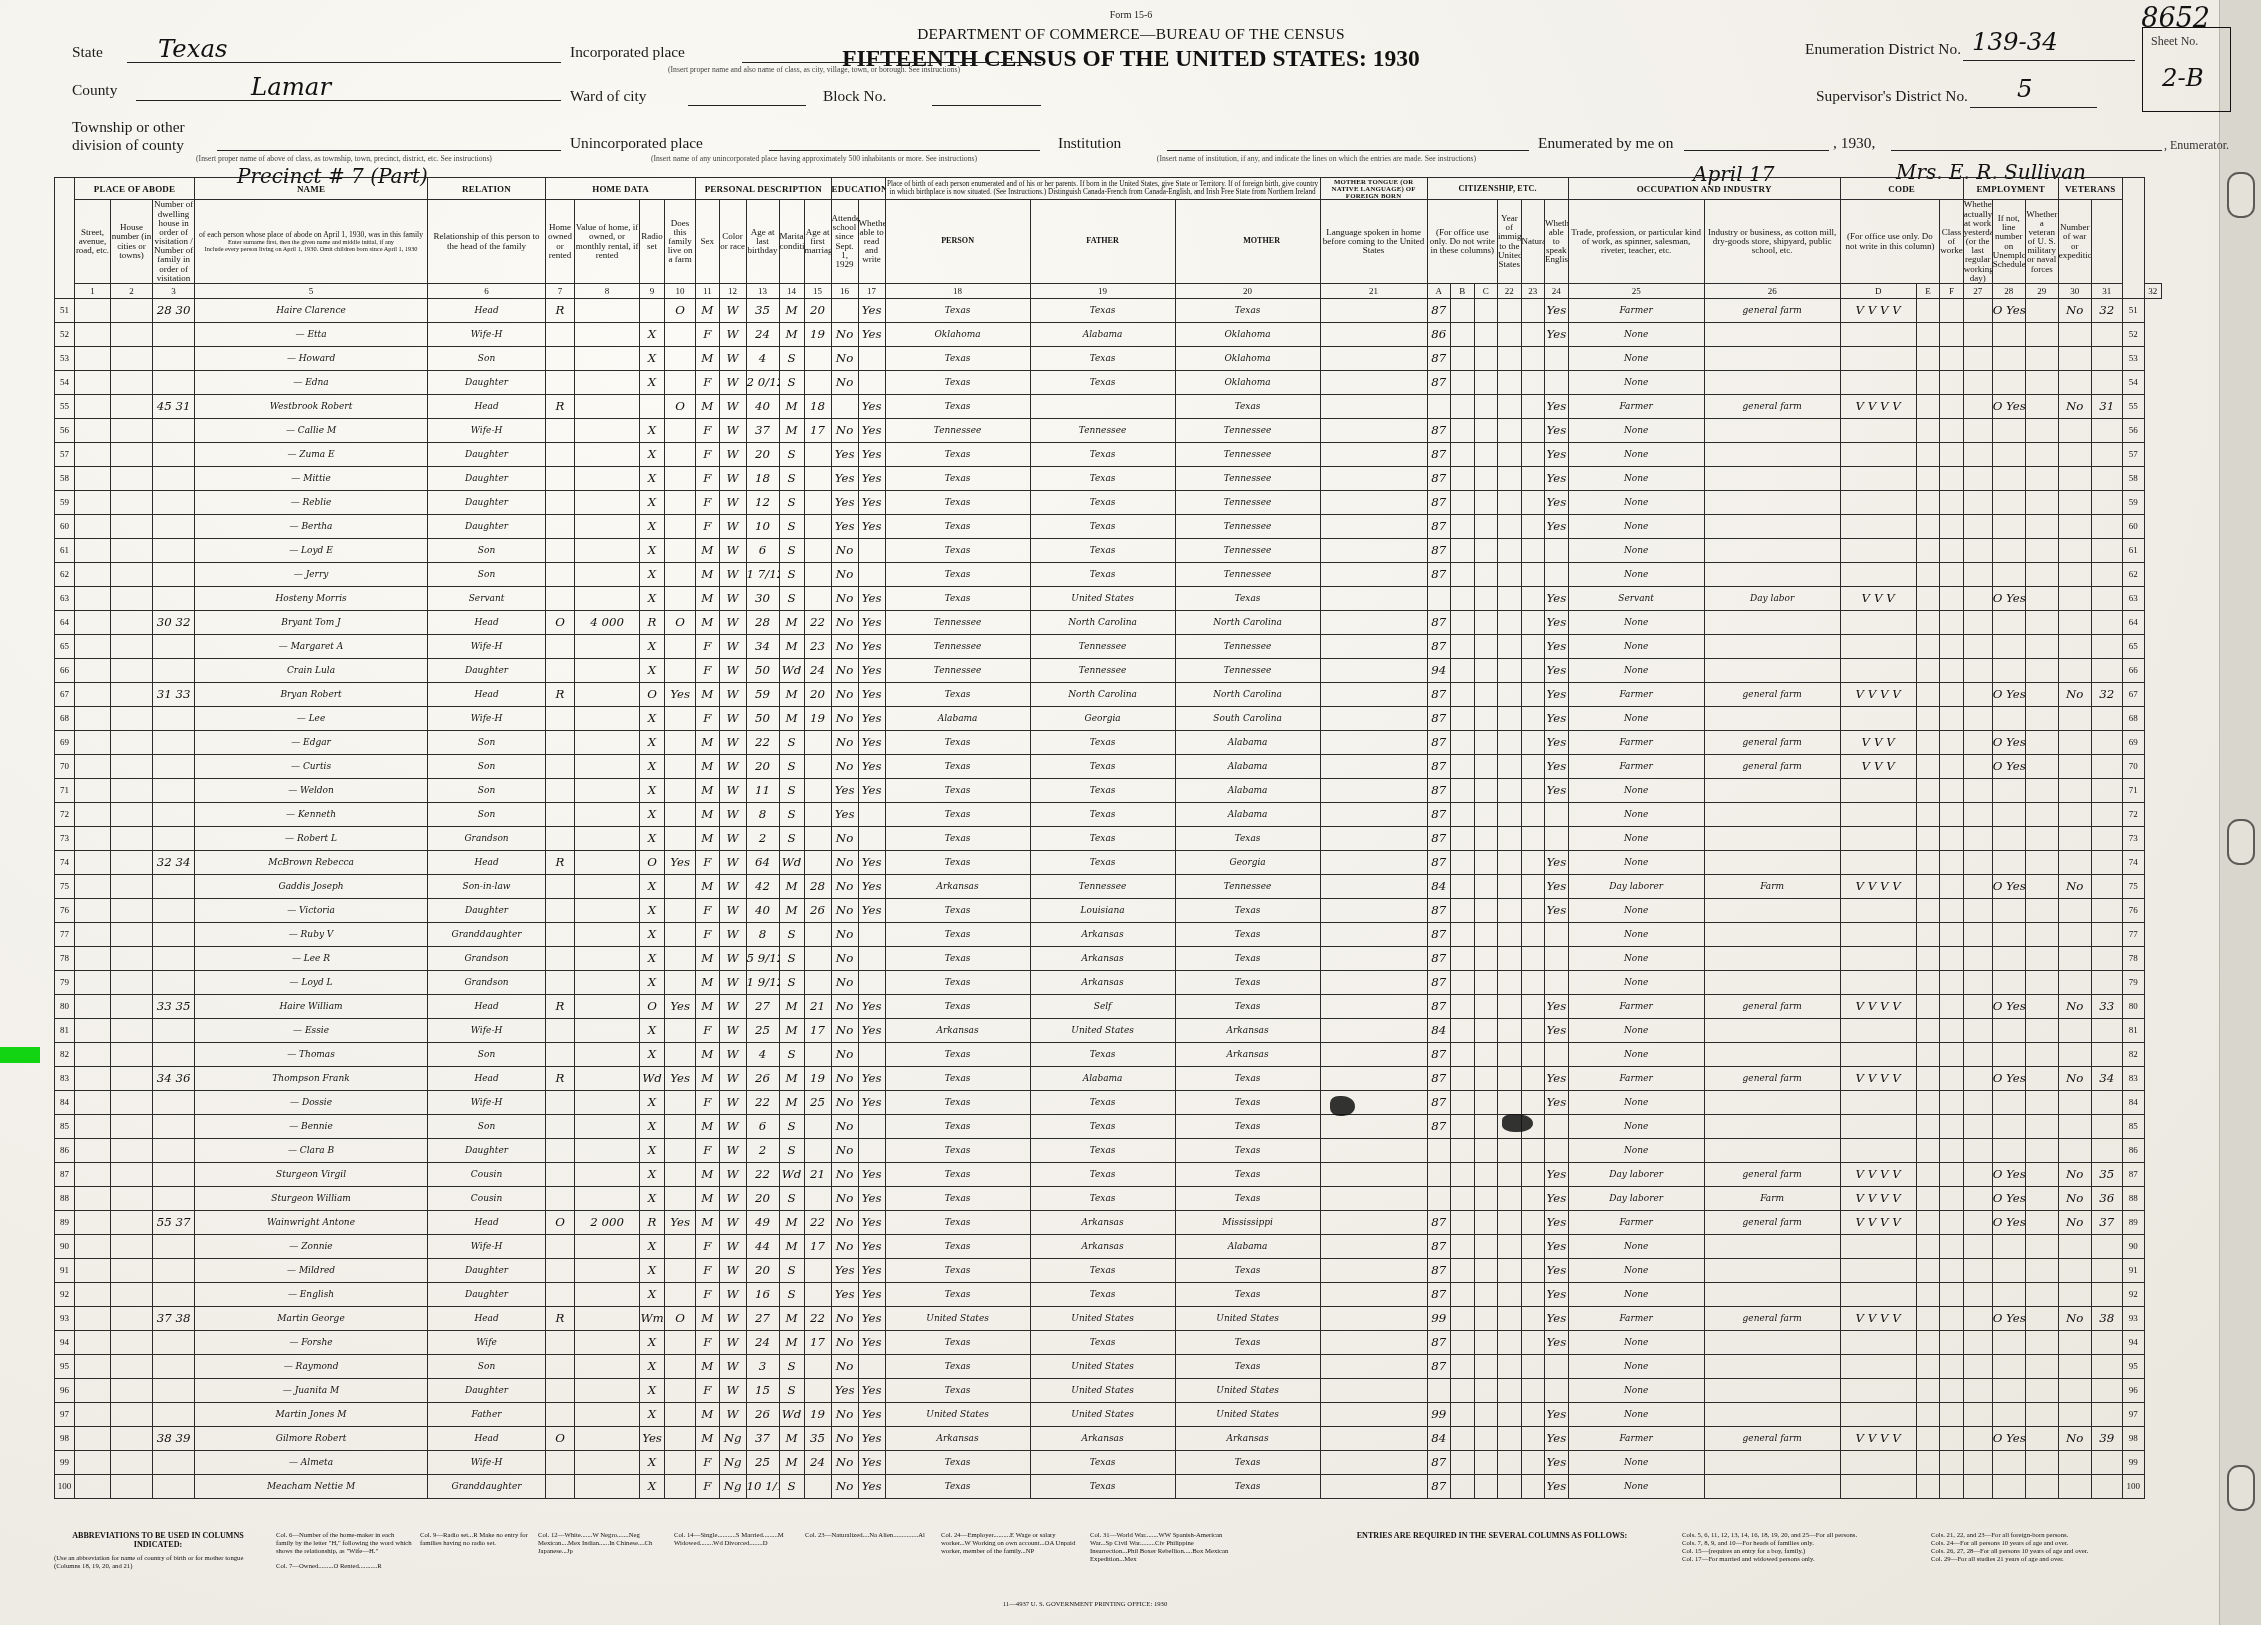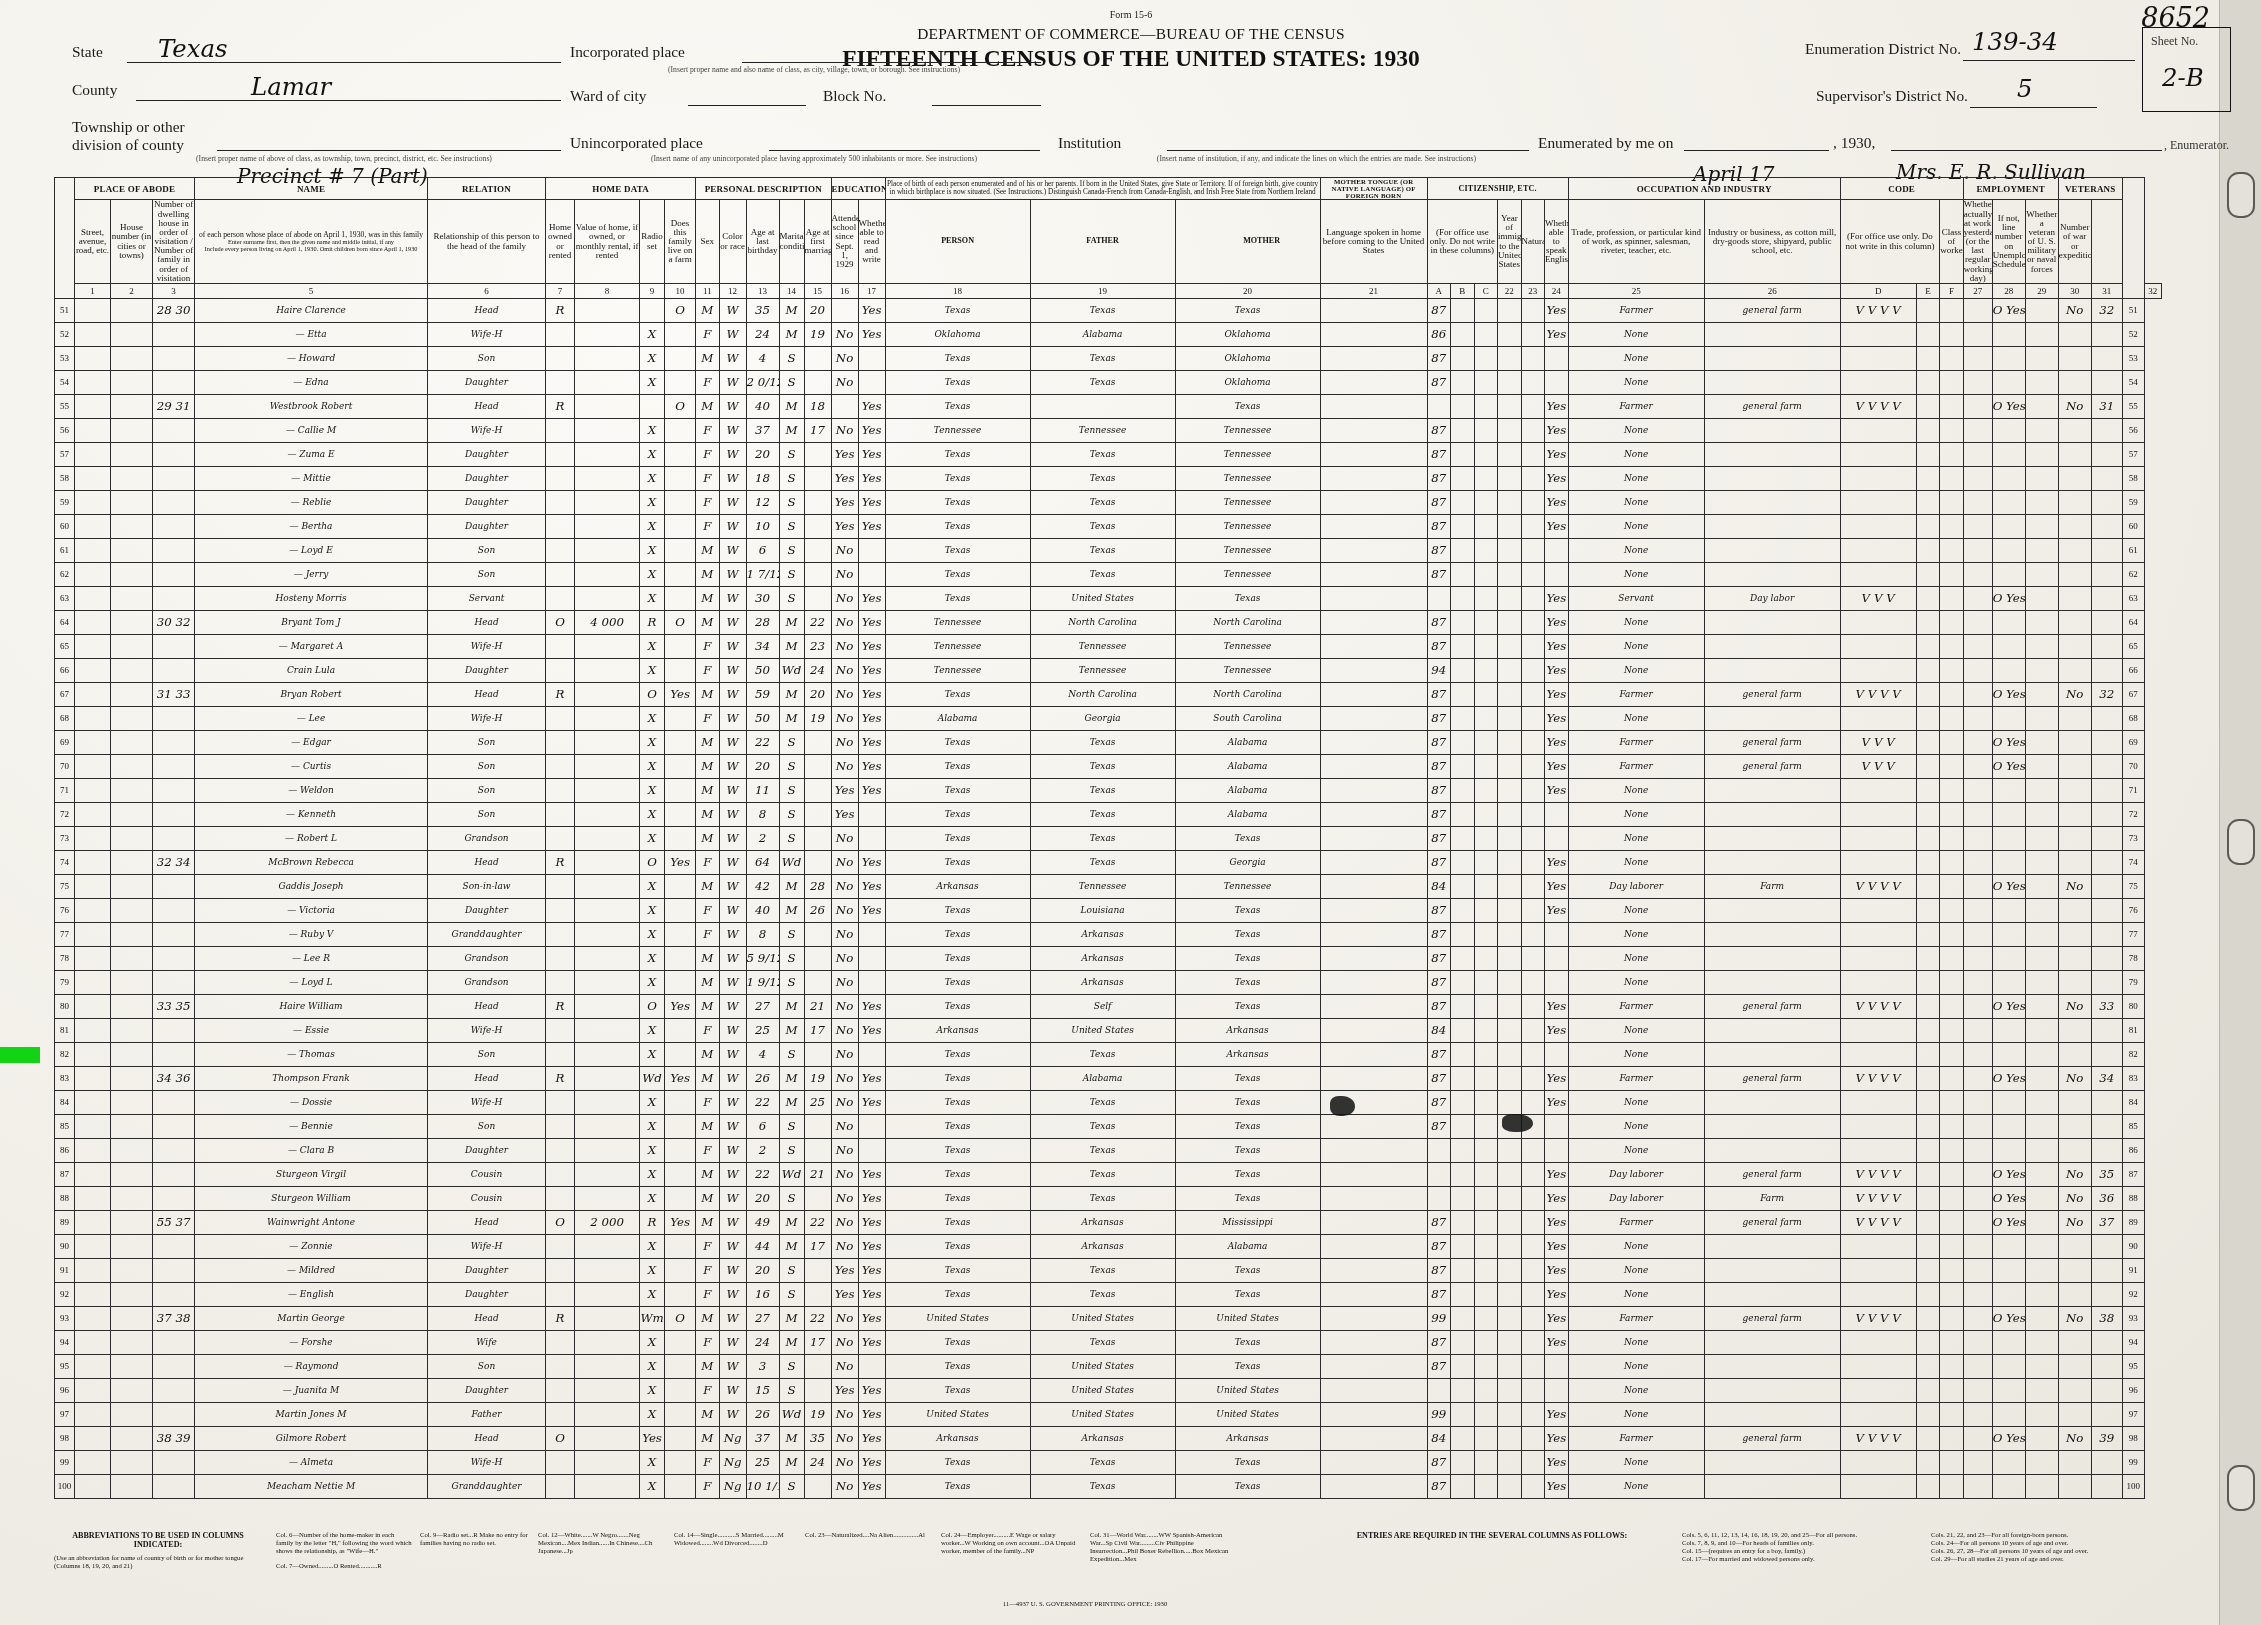--- a/index.html
+++ b/index.html
@@ -440,21 +440,21 @@
             <td class="cellhand sm"></td>
             <td class="cellhand"></td>
             <td class="cellhand sm"></td>
             <td class="cellhand sm"></td>
             <td class="rowno">54</td>
           </tr>
           <tr class="datarow">
             <td class="rowno">55</td>
             <td class="cellhand"></td>
             <td class="cellhand"></td>
-            <td class="cellhand sm">29 31</td>
+            <td class="cellhand sm">45 31</td>
             <td class="cellhand namecell">Westbrook Robert</td>
             <td class="cellhand lft">Head</td>
             <td class="cellhand sm">R</td>
             <td class="cellhand sm"></td>
             <td class="cellhand sm"></td>
             <td class="cellhand sm">O</td>
             <td class="cellhand sm">M</td>
             <td class="cellhand sm">W</td>
             <td class="cellhand sm">40</td>
             <td class="cellhand sm">M</td>

